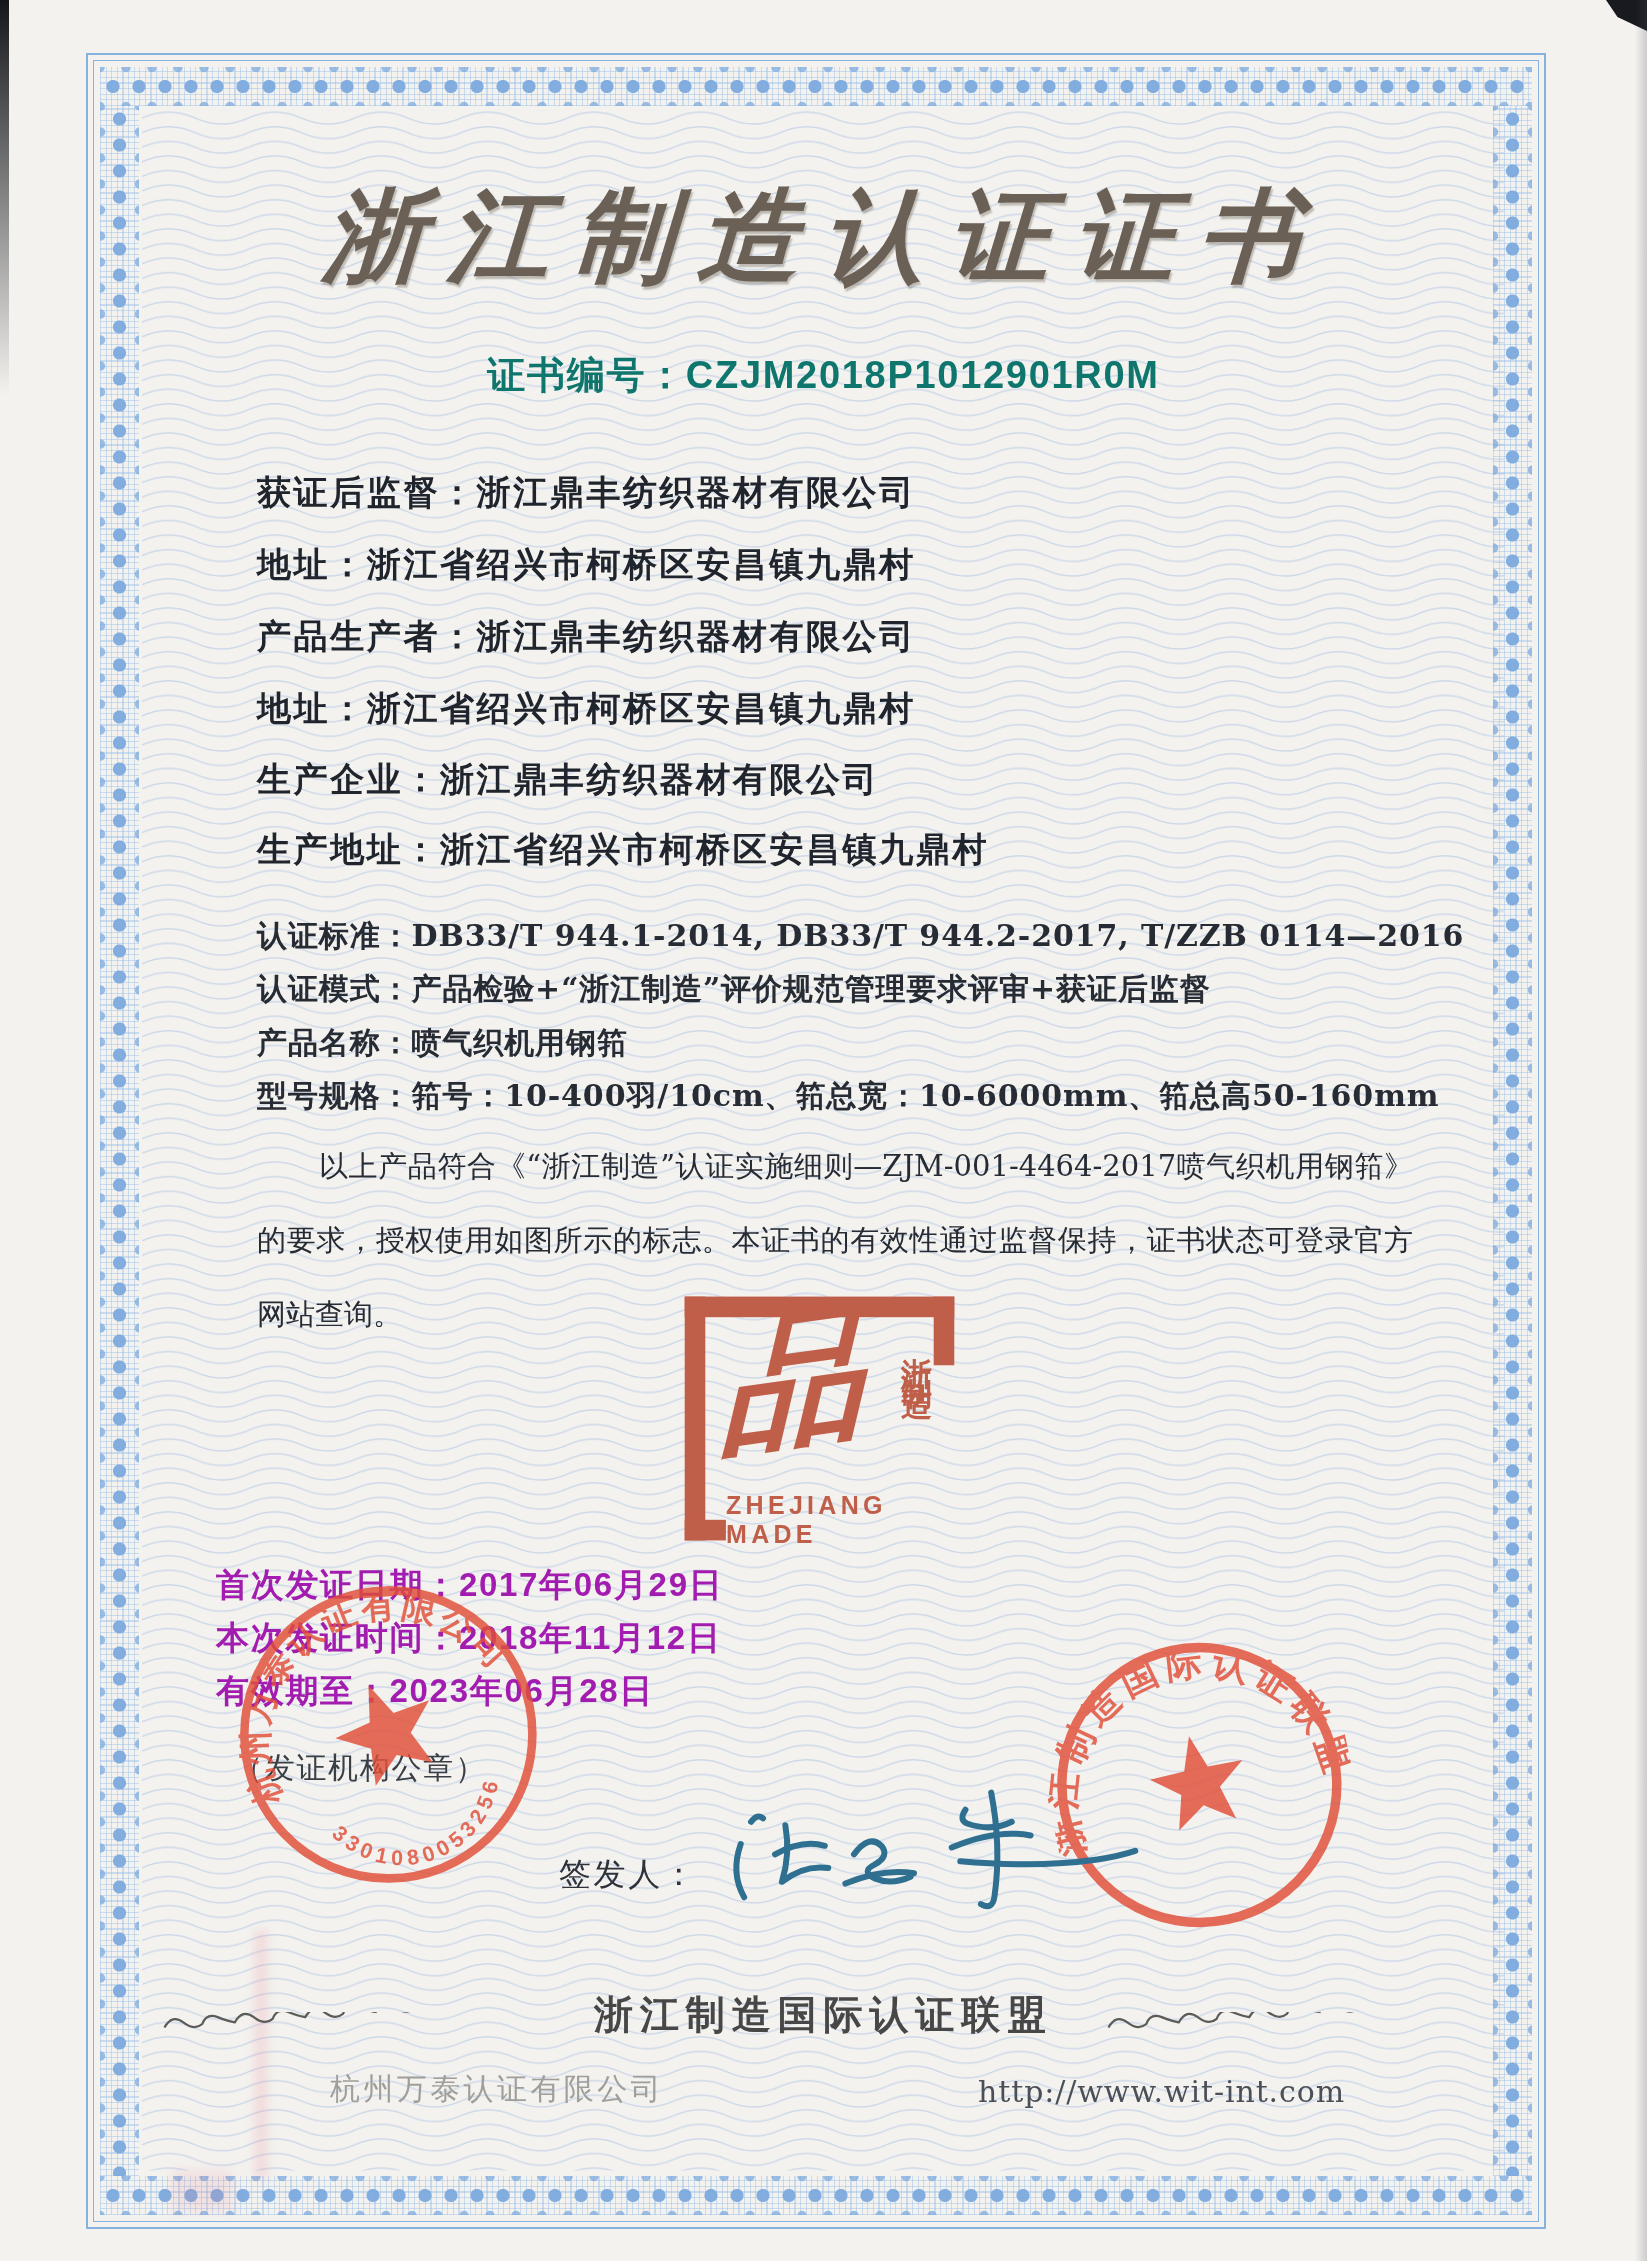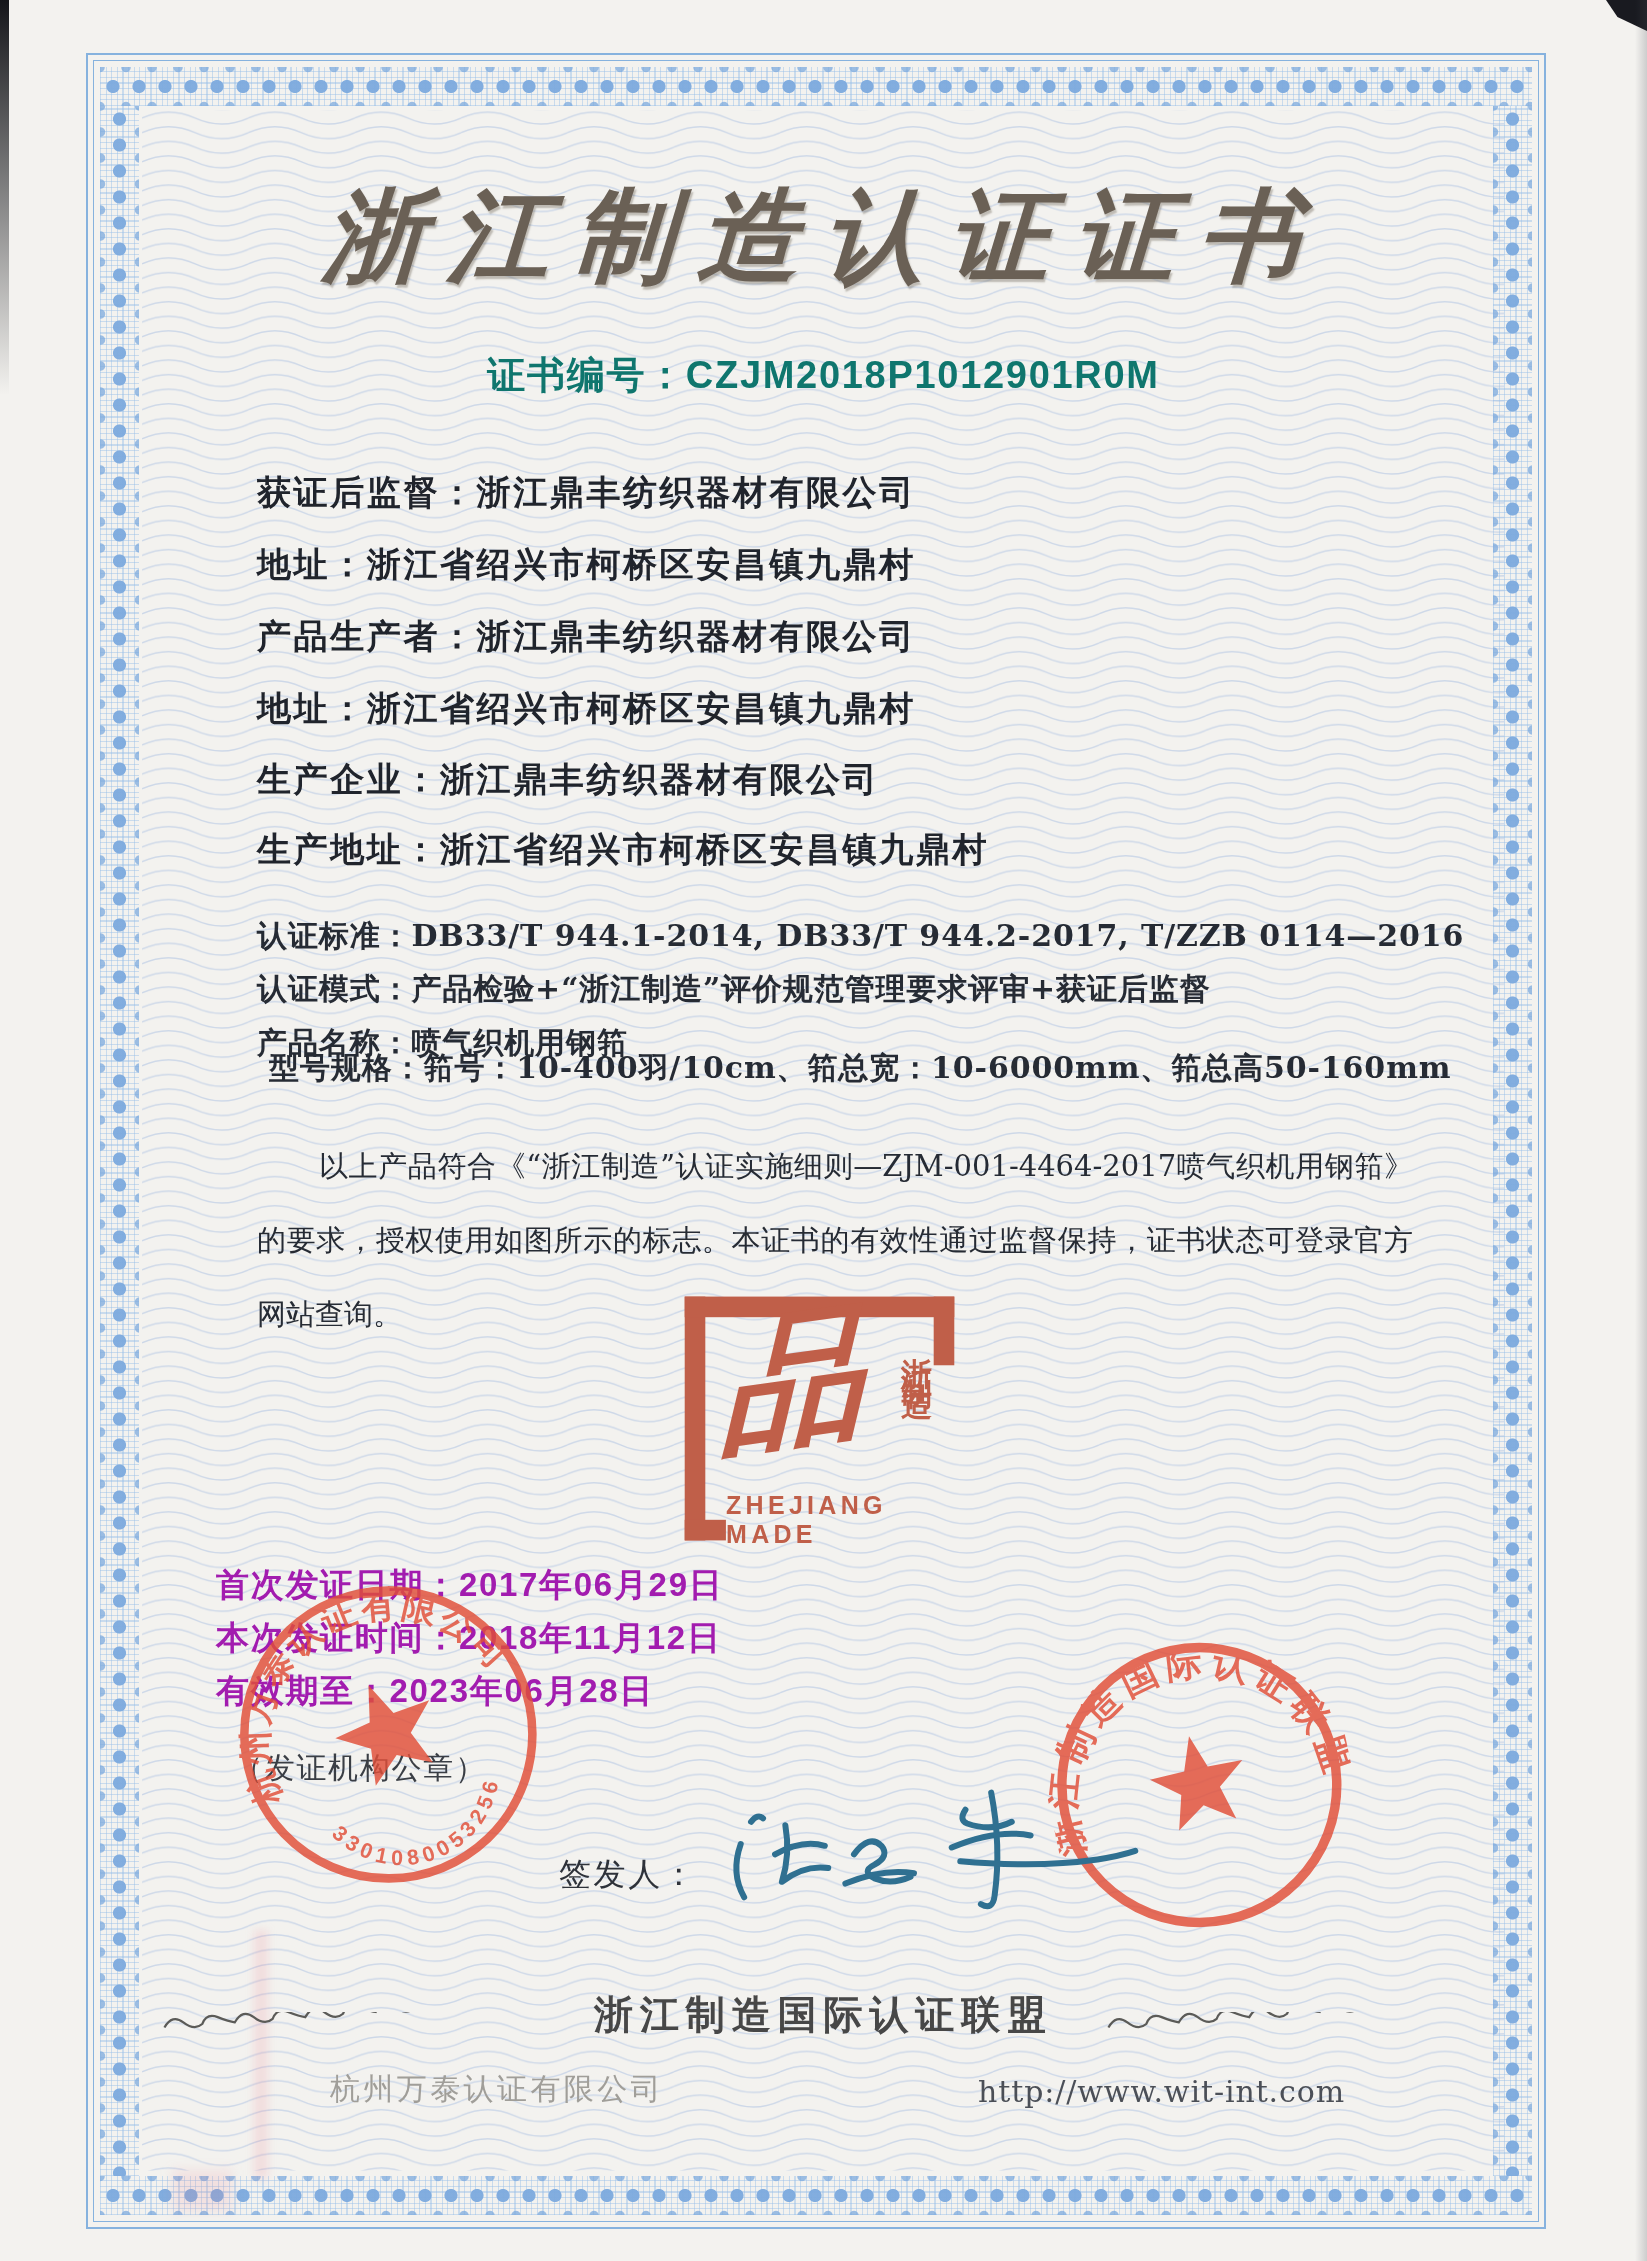--- a/index.html
+++ b/index.html
@@ -53,21 +53,21 @@
     text-shadow:1.7px 2.6px 1.7px rgba(92,82,70,.35);transform:skewX(-3deg);}
   .certno{position:absolute;left:0;right:0;top:350px;text-align:center;
     font-size:38px;font-weight:700;color:#0f766e;letter-spacing:1.7px;
     font-family:"Liberation Sans", sans-serif;}
   .field{position:absolute;left:257px;font-size:34px;font-weight:700;
     color:#20242c;letter-spacing:2.6px;font-family:"Liberation Sans", sans-serif;}
   .f0{top:470px;} .f1{top:542px;} .f2{top:614px;}
   .f3{top:686px;} .f4{top:757px;} .f5{top:827px;}
   .spec{position:absolute;left:257px;font-size:30px;font-weight:600;
     color:#262b34;letter-spacing:0.9px;font-family:"DejaVu Serif", serif;}
-  .s0{top:916px;} .s1{top:969px;} .s2{top:1023px;} .s3{top:1048px;margin-left:12px;}
+  .s0{top:916px;} .s1{top:969px;} .s2{top:1023px;} .s3{top:1076px;}
   .para{position:absolute;left:257px;top:1129px;width:1156px;
     font-size:29px;line-height:74px;text-align:justify;text-indent:62px;
     color:#262b34;font-family:"DejaVu Serif", serif;}
 
   
   .logo{position:absolute;left:676px;top:1288px;width:287px;height:261px;}
   .logo .glyph{position:absolute;left:45px;top:19px;font-size:144px;line-height:1;
     color:#c05f49;font-family:"DejaVu Serif", serif;font-style:italic;font-weight:700;
     transform:rotate(-8deg) skewX(-8deg);}
   .logo .side{position:absolute;right:26px;top:45px;writing-mode:vertical-rl;

